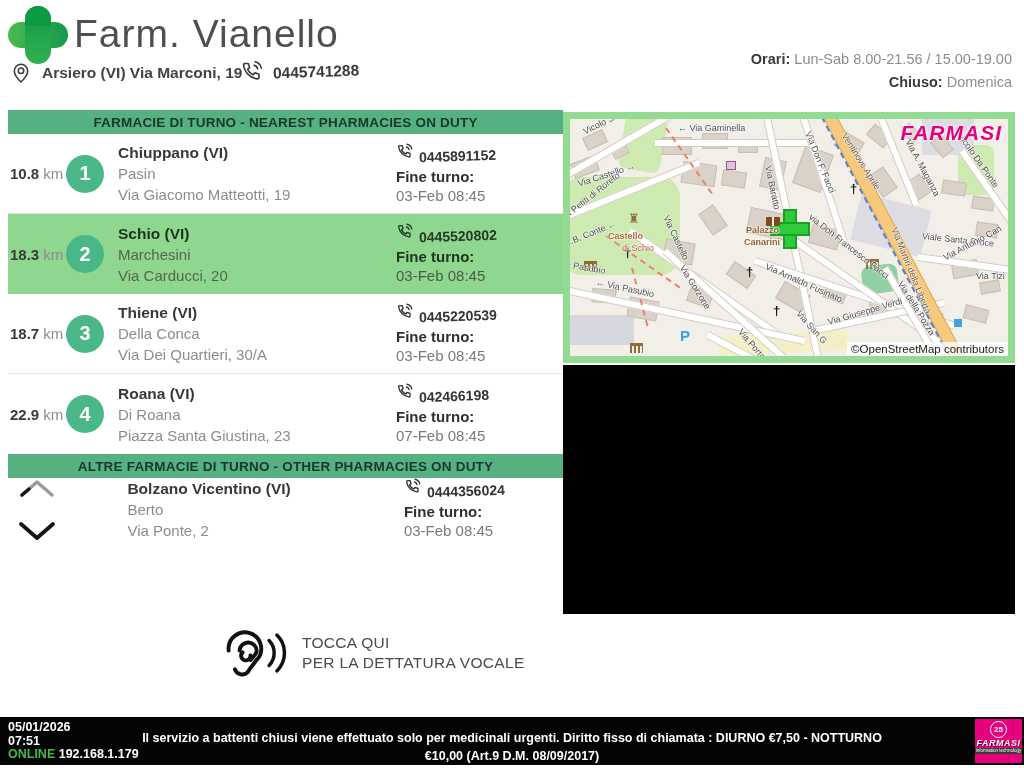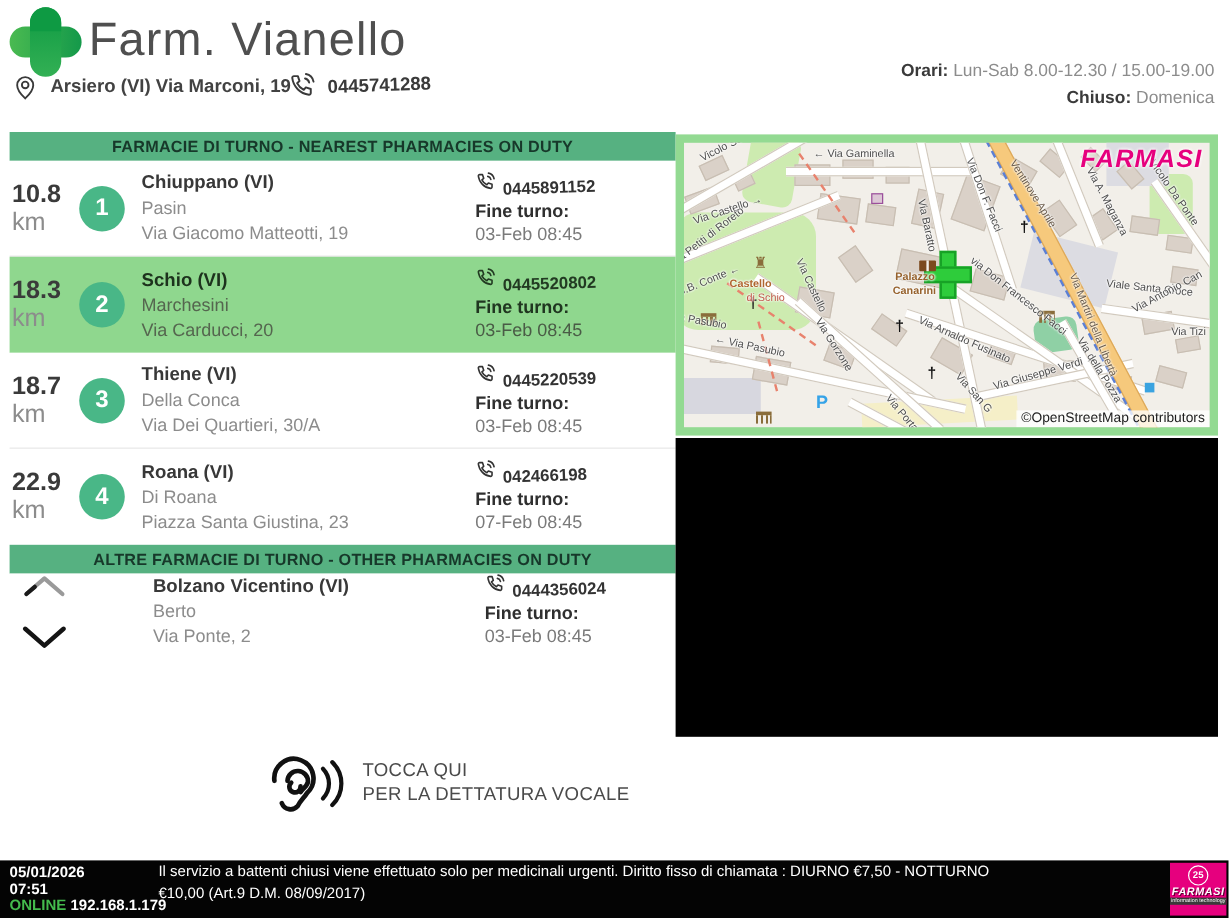--- a/index.html
+++ b/index.html
@@ -23,21 +23,21 @@
   .hours { position:absolute; right:12px; top:48px; text-align:right; font-size:14.5px; color:#8c8c8c; line-height:23px; }
   .hours b { color:#3a3a3a; font-weight:700; }
 
   
   .list { position:absolute; left:8px; top:110px; width:555px; }
   .banner { height:24px; background:#56b181; color:#17382a; font-size:13.5px; font-weight:700;
             display:flex; align-items:center; justify-content:center; letter-spacing:.2px; }
   .prow { display:flex; align-items:center; height:80px; background:#fff; }
   .prow.hl { background:#8fd78e; }
   .prow.b1 { border-bottom:1px solid #e4e4e4; }
-  .dist { width:58px; padding-left:2px; font-size:21px; font-weight:700; color:#3a3a3a; }
+  .dist { width:58px; padding-left:2px; font-size:15px; font-weight:700; color:#3a3a3a; }
   .dist .u { font-weight:400; color:#8c8c8c; }
   .badge { width:38px; height:38px; border-radius:50%; background:#49b787; color:#fff; font-size:20px; font-weight:700;
            display:flex; align-items:center; justify-content:center; flex:0 0 auto; }
   .info { margin-left:14px; width:278px; line-height:21px; }
   .city { font-size:15.5px; font-weight:700; color:#383838; }
   .sub  { font-size:15px; color:#8c8c8c; }
   .rcol { width:160px; line-height:19px; }
   .phline { display:flex; align-items:flex-start; }
   .phline .num { margin-left:6px; margin-top:4px; font-size:14px; font-weight:700; color:#333; transform:rotate(-2deg); }
   .fineL { font-size:15px; font-weight:700; color:#2f2f2f; margin-top:1px; }
@@ -85,22 +85,22 @@
   .blackpane { position:absolute; left:563px; top:365px; width:452px; height:249px; background:#000; }
 
   
   .voice { position:absolute; left:224px; top:622px; display:flex; align-items:center; cursor:pointer; }
   .voice-text { margin-left:8px; font-size:15.5px; color:#4a4a4a; line-height:20px; letter-spacing:.3px; }
 
   
   .footer { position:absolute; left:0; top:717px; width:1024px; height:48px; background:#040404; color:#fff; }
   .f-left { position:absolute; left:8px; top:4px; font-size:12.5px; font-weight:700; line-height:13.5px; }
   .f-online { color:#44bb4d; }
-  .f-center { position:absolute; left:132px; top:0; width:760px; font-size:12.5px;
-              font-weight:400; line-height:18px; }
+  .f-center { position:absolute; left:132px; top:12px; width:760px; text-align:center; font-size:12.5px;
+              font-weight:700; line-height:18px; }
   .f-logo { position:absolute; right:2px; top:2px; width:47px; height:44px; background:#e6007e; text-align:center; }
   .f-logo .circ { width:17px; height:17px; margin:2px auto 0; border:1.5px solid #fff; border-radius:50%;
                   font-size:8px; font-weight:700; line-height:15px; color:#fff; }
   .f-logo .word { font-size:9px; font-weight:700; font-style:italic; color:#fff; letter-spacing:.5px;
                   text-shadow:1px 1px 0 #5c0033; line-height:10px; }
   .f-logo .subw { font-size:4.5px; color:#fff; background:#3a3a3a; line-height:6px; }
 </style>
 </head>
 <body>
 
@@ -128,21 +128,21 @@
       <g fill="none" stroke="#3a3a3a" stroke-width="1.7" stroke-linecap="round" stroke-linejoin="round">
         <path d="M5.2 3.6 h3.4 l1.4 4.3 -2.1 1.8 a12.5 12.5 0 0 0 5.8 5.8 l1.8 -2.1 4.3 1.4 v3.4 a1.5 1.5 0 0 1 -1.6 1.5 A16.6 16.6 0 0 1 3.7 5.2 1.5 1.5 0 0 1 5.2 3.6"></path>
         <path d="M14.8 5.6 a4.6 4.6 0 0 1 3.6 3.6"></path>
         <path d="M15.6 1.8 a8.4 8.4 0 0 1 6.6 6.6"></path>
       </g>
     </svg>
     <span class="num">0445741288</span>
   </div>
 
   <div class="hours">
-    <div><b>Orari:</b><span> Lun-Sab 8.00-12.30 / 15.00-19.00</span></div>
+    <div><b>Orari:</b><span> Lun-Sab 8.00-21.56 / 15.00-19.00</span></div>
     <div><b>Chiuso:</b><span> Domenica</span></div>
   </div>
 
   <div class="list">
     <div class="banner">FARMACIE DI TURNO - NEAREST PHARMACIES ON DUTY</div>
 
     <div class="prow b1">
       <div class="dist"><span>10.8</span><span class="u"> km</span></div>
       <div class="badge">1</div>
       <div class="info">

